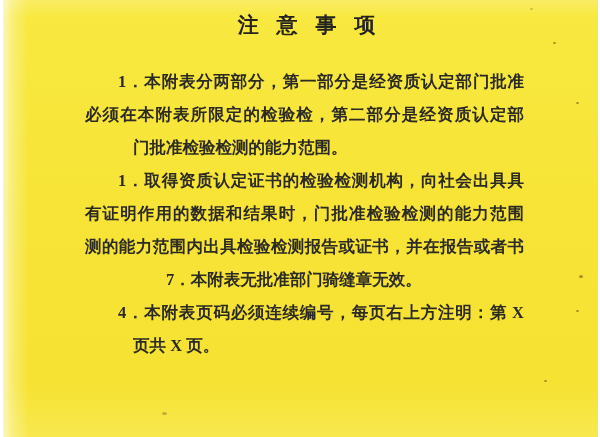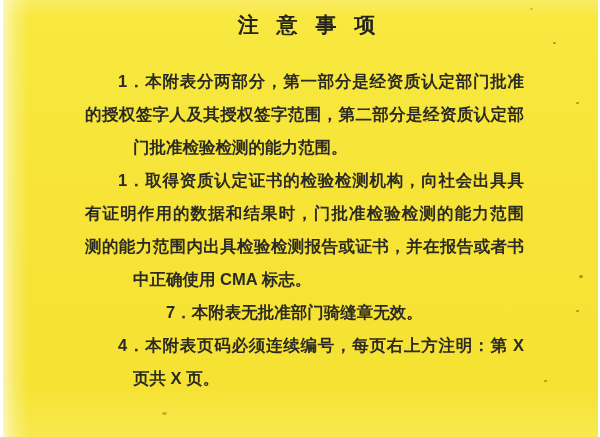--- a/index.html
+++ b/index.html
@@ -40,20 +40,21 @@
     margin-top: 28px;
     padding-left: 82px;
     padding-right: 74px;
     color: #2b2a23;
     font-size: 16.5px;
     font-weight: 600;
     line-height: 33px;
   }
   .line {
     min-height: 33px;
+    font-family: Liberation Serif, serif;
   }
   .line.fill {
     text-align: justify;
     text-align-last: justify;
     text-justify: inter-character;
   }
   .line.last {
     text-align: left;
     margin-left: 48px;
   }
@@ -82,29 +83,28 @@
 
 <div class="screenshot">
   <div class="paper">
 
     <div class="title">注 意 事 项</div>
 
     <div class="body-text">
 
       <div class="paragraph">
         <div class="line fill indent">1．本附表分两部分，第一部分是经资质认定部门批准</div>
-        <div class="line fill">的授权签字人及其授权签字范围，第二部分是经资质认定部</div>
+        <div class="line fill">必须在本附表所限定的检验检，第二部分是经资质认定部</div>
         <div class="line last">门批准检验检测的能力范围。</div>
       </div>
 
       <div class="paragraph">
         <div class="line fill indent">1．取得资质认定证书的检验检测机构，向社会出具具</div>
         <div class="line fill">有证明作用的数据和结果时，门批准检验检测的能力范围</div>
         <div class="line fill">测的能力范围内出具检验检测报告或证书，并在报告或者书</div>
-        <div class="line last">中正确使用 CMA 标志。</div>
       </div>
 
       <div class="paragraph">
         <div class="line last indent">7．本附表无批准部门骑缝章无效。</div>
       </div>
 
       <div class="paragraph">
         <div class="line fill indent">4．本附表页码必须连续编号，每页右上方注明：第 X</div>
         <div class="line last">页共 X 页。</div>
       </div>

